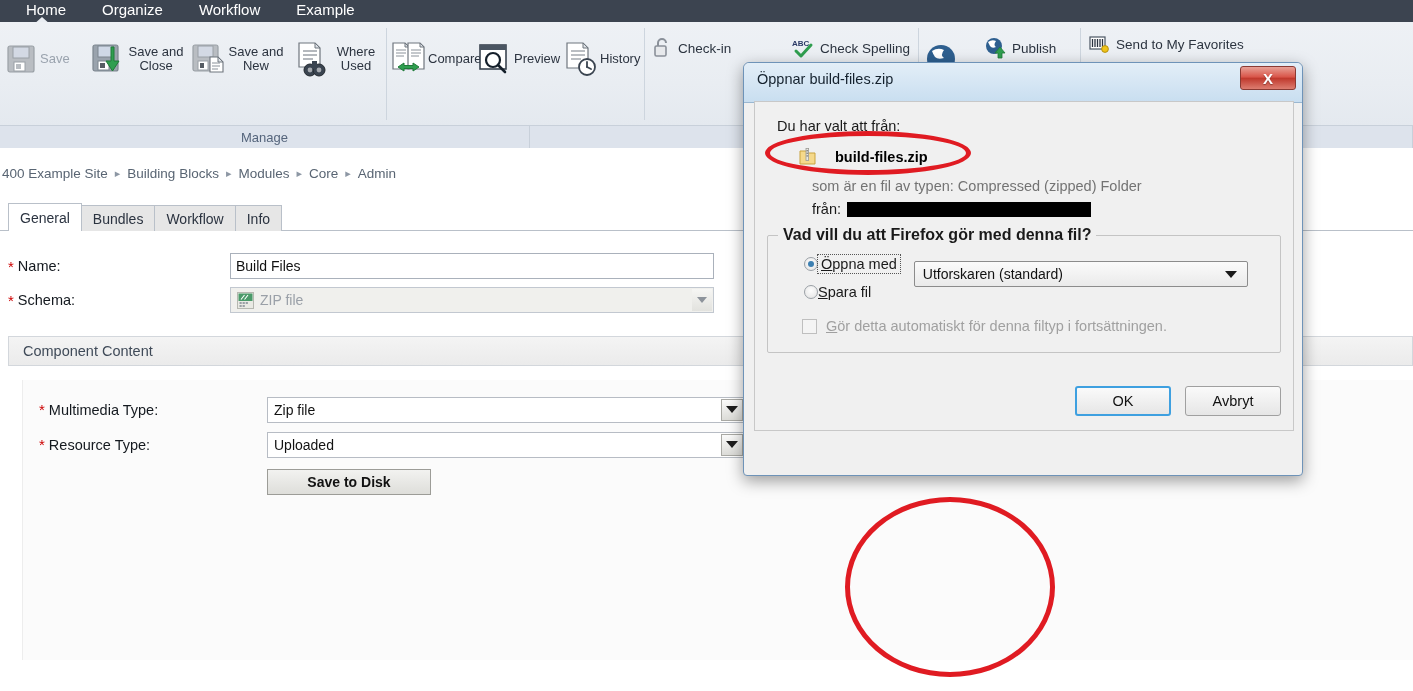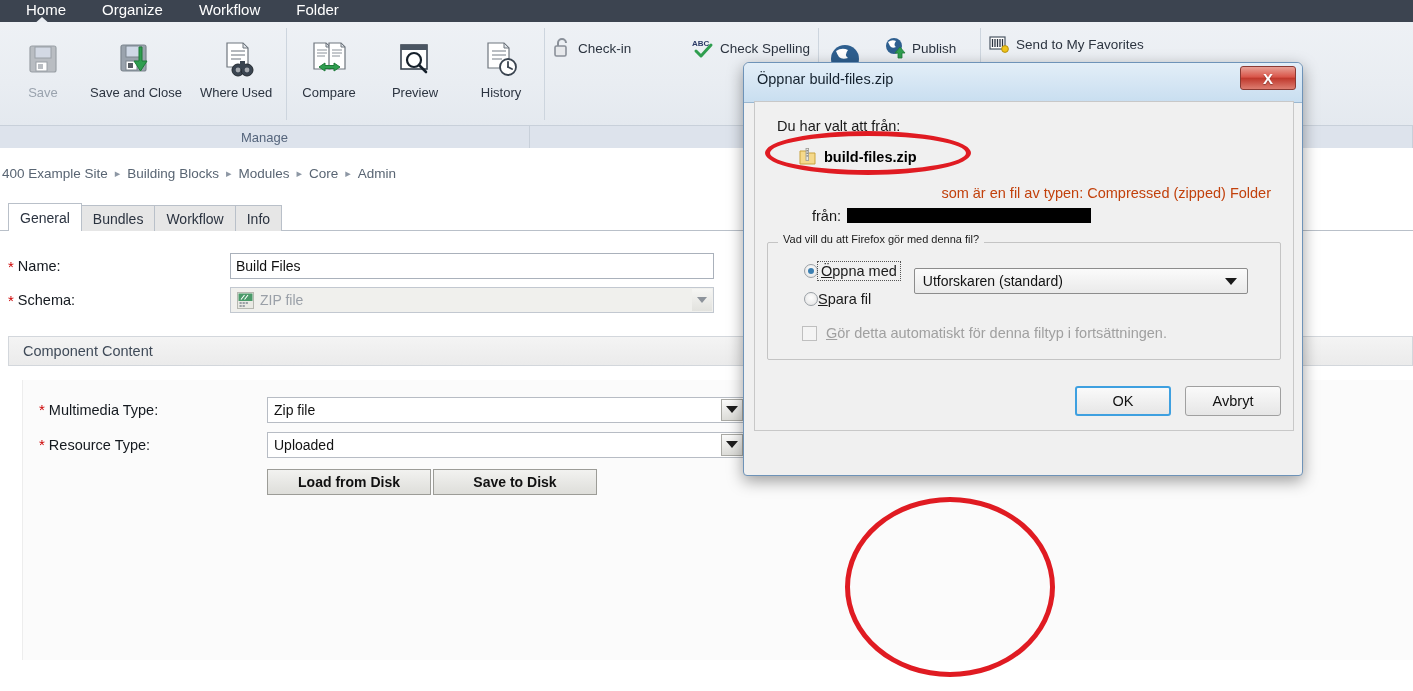--- a/index.html
+++ b/index.html
@@ -39,21 +39,21 @@
     background: linear-gradient(to bottom, #eef1f5 0%, #e9edf2 60%, #e4e9ef 100%);
     border-bottom: 1px solid #c8d0da;
   }
   .ribbon-groups { display: flex; height: 104px; }
   .rgroup { display: flex; align-items: flex-start; height: 104px; padding-top: 6px; position: relative; }
   .rgroup + .rgroup::before {
     content: ""; position: absolute; left: 0; top: 6px; bottom: 6px;
     width: 1px; background: #cdd5de;
   }
   .rbtn {
-    width: 86px; display: flex; flex-direction: column; align-items: center;
+    width: 86px; display: flex; flex-direction: row; align-items: center;
     padding: 4px 2px; cursor: default;
   }
   .rbtn .glyph { height: 54px; display: flex; align-items: center; justify-content: center; }
   .rbtn .rlabel { font-size: 13px; color: #2c3440; text-align: center; line-height: 14px; }
   .rbtn.disabled .rlabel { color: #9aa3ae; }
   .rbtn.wide { width: 100px; }
   .rbtn.xwide { width: 126px; }
 
   .rbtn-h {
     display: flex; align-items: center; gap: 6px; padding: 3px 8px; cursor: default;
@@ -207,34 +207,34 @@
     color: #fff; font-size: 15px; font-weight: bold; cursor: default;
     text-shadow: 0 1px 1px rgba(0,0,0,0.35);
   }
   .dlg-content {
     position: absolute; left: 10px; top: 38px; width: 540px; height: 330px;
     background: #f0f0f0; border: 1px solid #c8c8c8;
   }
   .dlg-pad { padding: 16px 22px 0 22px; }
   .dlg-line { font-size: 14.5px; color: #1a1a1a; }
   .dlg-filerow {
-    display: flex; align-items: center; gap: 7px; margin-top: 13px; padding-left: 22px;
+    display: flex; align-items: center; gap: 18px; margin-top: 13px; padding-left: 22px;
   }
   .dlg-filename { font-size: 14.5px; font-weight: bold; color: #000; }
-  .dlg-sub { margin-top: 18px; padding-left: 35px; font-size: 14.5px; color: #c2410c; text-align: right; }
-  .dlg-sub2 { margin-top: 7px; padding-left: 35px; font-size: 14.5px; color: #1a1a1a; display: flex; align-items: flex-start; gap: 6px; }
+  .dlg-sub { margin-top: 11px; padding-left: 35px; font-size: 14.5px; color: #737373; }
+  .dlg-sub2 { margin-top: 7px; padding-left: 35px; font-size: 14.5px; color: #1a1a1a; display: flex; align-items: flex-end; gap: 6px; }
   .redacted { display: inline-block; width: 244px; height: 15px; background: #000; }
 
   .fieldset {
     margin: 18px 12px 0 12px; border: 1px solid #c4c4c4; border-radius: 2px;
     padding: 14px 12px 18px 12px; position: relative;
   }
   .fieldset-legend {
     position: absolute; top: -10px; left: 10px; background: #f0f0f0;
-    padding: 0 5px; font-size: 11px; color: #1a1a1a;
+    padding: 0 5px; font-size: 16px; color: #1a1a1a; font-weight: bold;
   }
   .radio-row { display: flex; align-items: center; height: 28px; padding-left: 24px; }
   .radio {
     width: 14px; height: 14px; border-radius: 50%;
     border: 1px solid #9aa0a6; background: radial-gradient(circle at 50% 40%,#fdfdfd,#e2e2e2);
     display: flex; align-items: center; justify-content: center; flex: none;
   }
   .radio.checked::after {
     content: ""; width: 6px; height: 6px; border-radius: 50%; background: #3c7fb1;
   }
@@ -280,21 +280,21 @@
 </head>
 <body>
 
 <div id="root">
 
   <div class="menubar">
     <div class="menubar-inner">
       <div class="menu-tab active">Home</div>
       <div class="menu-tab">Organize</div>
       <div class="menu-tab">Workflow</div>
-      <div class="menu-tab">Folder</div>
+      <div class="menu-tab">Example</div>
     </div>
     <div class="menu-arrow"></div>
   </div>
 
   <div class="ribbon">
     <div class="ribbon-groups">
 
       <div class="rgroup">
 
         <div class="rbtn disabled">
@@ -315,20 +315,36 @@
               <rect x="5" y="6" width="25" height="26" rx="2" fill="#9aa3ad" stroke="#7d868f" stroke-width="1.2"></rect>
               <rect x="10" y="7" width="15" height="11" fill="#cfd8e6" stroke="#7d868f" stroke-width="1"></rect>
               <rect x="10" y="22" width="11" height="9" fill="#ffffff" stroke="#7d868f" stroke-width="1"></rect>
               <rect x="12" y="24" width="5" height="5" fill="#565c63"></rect>
               <path d="M26 8 L26 22 L31 22 L24.5 32 L18 22 L23 22 L23 8 Z" fill="#2f9e4f" stroke="#1f7a38" stroke-width="1"></path>
             </svg>
           </div>
           <div class="rlabel">Save and Close</div>
         </div>
 
+        <div class="rbtn wide">
+          <div class="glyph">
+            <svg class="svgicon" width="40" height="40" viewBox="0 0 40 40">
+              <rect x="5" y="6" width="25" height="26" rx="2" fill="#b9bdc2" stroke="#9aa0a6" stroke-width="1.2"></rect>
+              <rect x="10" y="7" width="15" height="11" fill="#d3d9e4" stroke="#9aa0a6" stroke-width="1"></rect>
+              <rect x="10" y="22" width="10" height="9" fill="#ffffff" stroke="#9aa0a6" stroke-width="1"></rect>
+              <rect x="12" y="24" width="4" height="5" fill="#565c63"></rect>
+              <path d="M22 18 L30 18 L35 23 L35 33 L22 33 Z" fill="#ffffff" stroke="#6f767e" stroke-width="1.1"></path>
+              <path d="M30 18 L30 23 L35 23 Z" fill="#dfe3e8" stroke="#6f767e" stroke-width="1"></path>
+              <line x1="24" y1="24" x2="32" y2="24" stroke="#8b929a"></line>
+              <line x1="24" y1="27" x2="32" y2="27" stroke="#8b929a"></line>
+              <line x1="24" y1="30" x2="30" y2="30" stroke="#8b929a"></line>
+            </svg>
+          </div>
+          <div class="rlabel">Save and New</div>
+        </div>
 
 
         <div class="rbtn wide">
           <div class="glyph">
             <svg class="svgicon" width="40" height="40" viewBox="0 0 40 40">
               <path d="M11 4 L27 4 L32 9 L32 28 L11 28 Z" fill="#ffffff" stroke="#6f767e" stroke-width="1.2"></path>
               <path d="M27 4 L27 9 L32 9 Z" fill="#dfe3e8" stroke="#6f767e" stroke-width="1"></path>
               <line x1="15" y1="12" x2="29" y2="12" stroke="#8b929a" stroke-width="1.3"></line>
               <line x1="15" y1="16" x2="29" y2="16" stroke="#8b929a" stroke-width="1.3"></line>
               <line x1="15" y1="20" x2="25" y2="20" stroke="#8b929a" stroke-width="1.3"></line>
@@ -578,21 +594,20 @@
       </div>
       <div class="cc-select">
         <span class="sbtext">Uploaded</span>
         <span class="cc-arrow">
             <span class="caret"></span>
           </span>
       </div>
     </div>
 
     <div class="disk-btns">
-      <div class="dbtn">Load from Disk</div>
       <div class="dbtn">Save to Disk</div>
     </div>
 
   </div>
 
   <div class="circle-anno circle-big"></div>
 
   <div class="dialog">
     <div class="dlg-titlebar">
       <div class="dlg-title">Öppnar build-files.zip</div>

